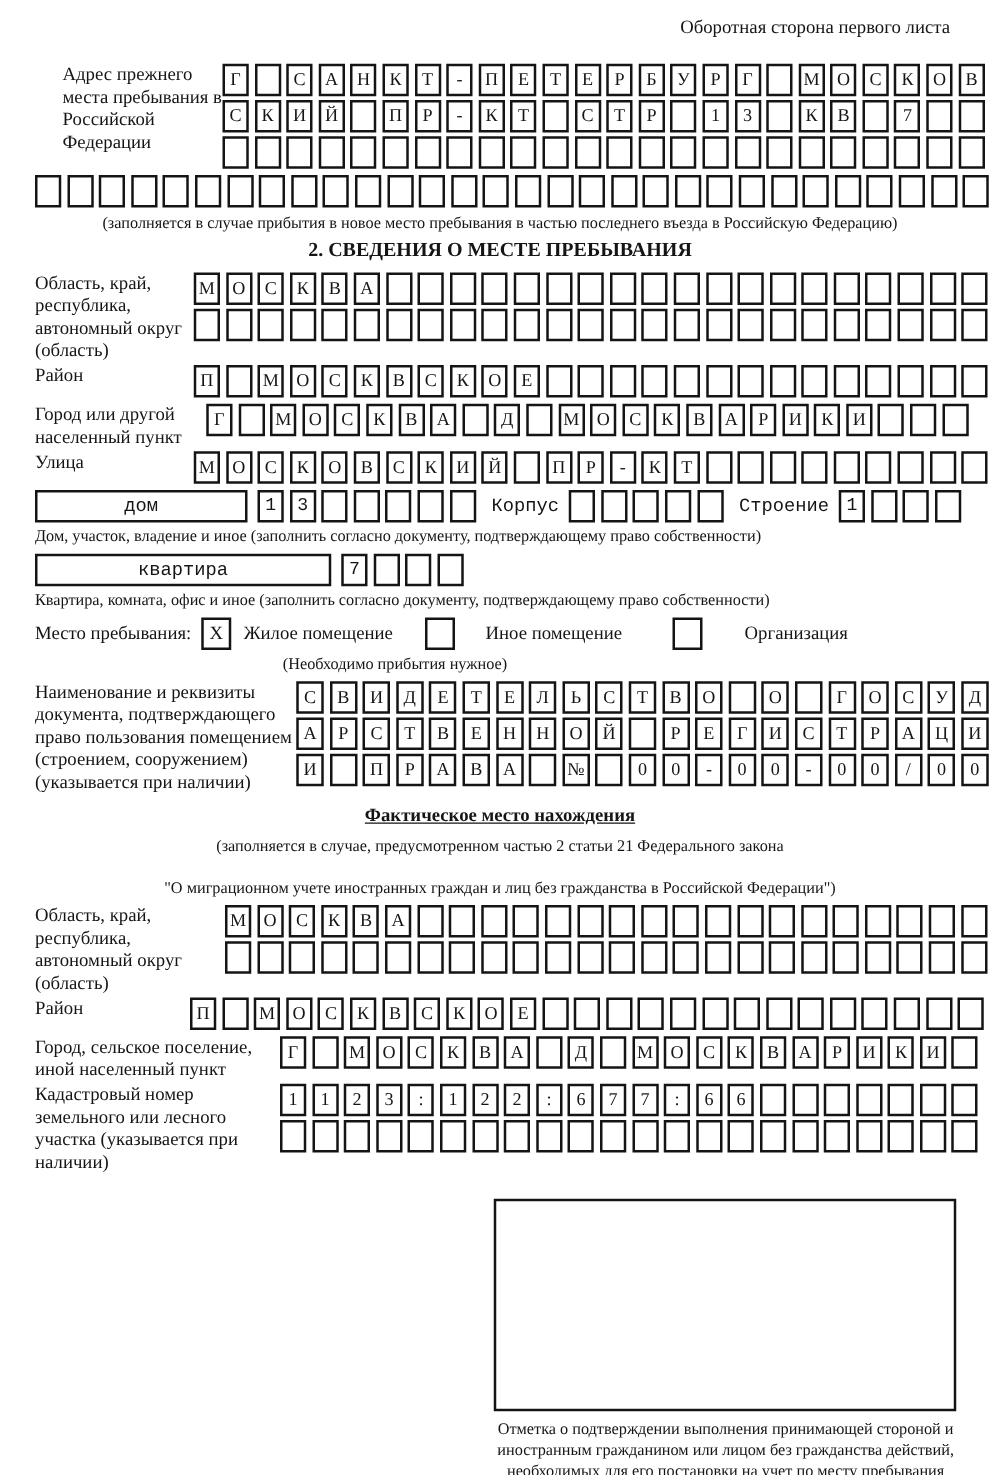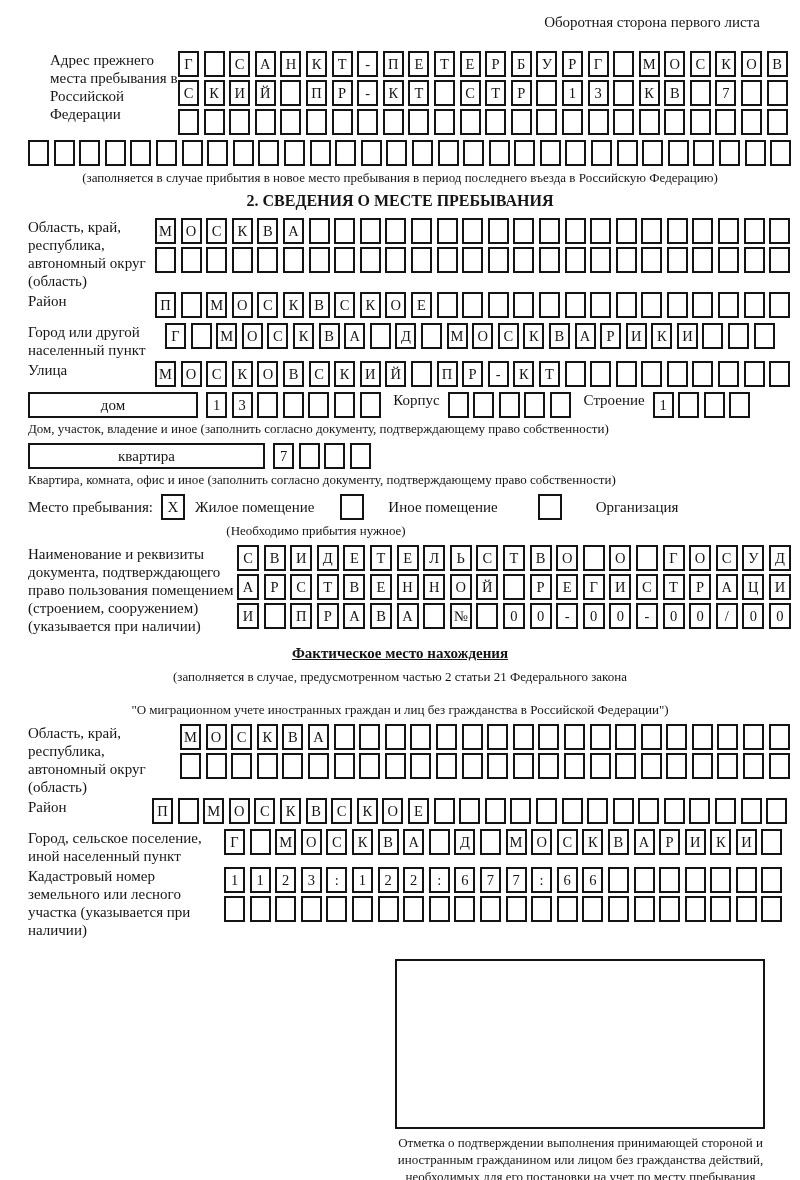--- a/index.html
+++ b/index.html
@@ -30,21 +30,21 @@
 
   .caption { font-size:13px; line-height:17px; margin:2px 0 6px 0; }
   .caption.center { text-align:center; margin-left:-22px; }
   .sec-title { text-align:center; font-weight:bold; font-size:16px; margin:6px 0 8px 0; padding-right:22px; }
   .sub-title { text-align:center; font-weight:bold; font-size:15px; margin:10px 0 6px 0; padding-right:22px;text-decoration:underline; }
 
   .widebox {
     display:inline-flex; justify-content:center; align-items:center;
     height:26px; border:2px solid #141414; font-size:15px;
   }
-  .hrow { display:flex; align-items:flex-start; margin-bottom:2px; }
+  .hrow { display:flex; align-items:center; margin-bottom:2px;font-family:Liberation Mono, monospace; }
   .hrow .lbl { font-size:15px; margin:0 8px; }
   .gap8 { width:8px; flex:none; }
 
   .stay { display:flex; align-items:center; font-size:15px; margin:6px 0 2px 0; }
   .chk {
     display:inline-flex; justify-content:center; align-items:center;
     width:24px; height:26px; border:2px solid #141414; font-size:15px; flex:none;
   }
   .stamp-wrap { margin-left:367px; width:372px; margin-top:20px; }
   .stamp-box { width:370px; height:170px; border:2px solid #141414; }
@@ -57,21 +57,21 @@
 
 <div class="field">
   <div class="flabel w150 indent">Адрес прежнего места пребывания в Российской Федерации</div>
   <div class="rows">
     <div class="cells"><span class="cell">Г</span><span class="cell"></span><span class="cell">С</span><span class="cell">А</span><span class="cell">Н</span><span class="cell">К</span><span class="cell">Т</span><span class="cell">-</span><span class="cell">П</span><span class="cell">Е</span><span class="cell">Т</span><span class="cell">Е</span><span class="cell">Р</span><span class="cell">Б</span><span class="cell">У</span><span class="cell">Р</span><span class="cell">Г</span><span class="cell"></span><span class="cell">М</span><span class="cell">О</span><span class="cell">С</span><span class="cell">К</span><span class="cell">О</span><span class="cell">В</span></div>
     <div class="cells"><span class="cell">С</span><span class="cell">К</span><span class="cell">И</span><span class="cell">Й</span><span class="cell"></span><span class="cell">П</span><span class="cell">Р</span><span class="cell">-</span><span class="cell">К</span><span class="cell">Т</span><span class="cell"></span><span class="cell">С</span><span class="cell">Т</span><span class="cell">Р</span><span class="cell"></span><span class="cell">1</span><span class="cell">3</span><span class="cell"></span><span class="cell">К</span><span class="cell">В</span><span class="cell"></span><span class="cell">7</span><span class="cell"></span><span class="cell"></span></div>
     <div class="cells"><span class="cell"></span><span class="cell"></span><span class="cell"></span><span class="cell"></span><span class="cell"></span><span class="cell"></span><span class="cell"></span><span class="cell"></span><span class="cell"></span><span class="cell"></span><span class="cell"></span><span class="cell"></span><span class="cell"></span><span class="cell"></span><span class="cell"></span><span class="cell"></span><span class="cell"></span><span class="cell"></span><span class="cell"></span><span class="cell"></span><span class="cell"></span><span class="cell"></span><span class="cell"></span><span class="cell"></span></div>
   </div>
 </div>
 <div class="cells"><span class="cell"></span><span class="cell"></span><span class="cell"></span><span class="cell"></span><span class="cell"></span><span class="cell"></span><span class="cell"></span><span class="cell"></span><span class="cell"></span><span class="cell"></span><span class="cell"></span><span class="cell"></span><span class="cell"></span><span class="cell"></span><span class="cell"></span><span class="cell"></span><span class="cell"></span><span class="cell"></span><span class="cell"></span><span class="cell"></span><span class="cell"></span><span class="cell"></span><span class="cell"></span><span class="cell"></span><span class="cell"></span><span class="cell"></span><span class="cell"></span><span class="cell"></span><span class="cell"></span><span class="cell"></span></div>
-<div class="caption center">(заполняется в случае прибытия в новое место пребывания в период последнего въезда в Российскую Федерацию)</div>
+<div class="caption center">(заполняется в случае прибытия в новое место пребывания в частью последнего въезда в Российскую Федерацию)</div>
 
 <div class="sec-title">2. СВЕДЕНИЯ О МЕСТЕ ПРЕБЫВАНИЯ</div>
 
 <div class="field">
   <div class="flabel w127">Область, край, республика, автономный округ (область)</div>
   <div class="rows">
     <div class="cells"><span class="cell">М</span><span class="cell">О</span><span class="cell">С</span><span class="cell">К</span><span class="cell">В</span><span class="cell">А</span><span class="cell"></span><span class="cell"></span><span class="cell"></span><span class="cell"></span><span class="cell"></span><span class="cell"></span><span class="cell"></span><span class="cell"></span><span class="cell"></span><span class="cell"></span><span class="cell"></span><span class="cell"></span><span class="cell"></span><span class="cell"></span><span class="cell"></span><span class="cell"></span><span class="cell"></span><span class="cell"></span><span class="cell"></span></div>
     <div class="cells"><span class="cell"></span><span class="cell"></span><span class="cell"></span><span class="cell"></span><span class="cell"></span><span class="cell"></span><span class="cell"></span><span class="cell"></span><span class="cell"></span><span class="cell"></span><span class="cell"></span><span class="cell"></span><span class="cell"></span><span class="cell"></span><span class="cell"></span><span class="cell"></span><span class="cell"></span><span class="cell"></span><span class="cell"></span><span class="cell"></span><span class="cell"></span><span class="cell"></span><span class="cell"></span><span class="cell"></span><span class="cell"></span></div>
   </div>
 </div>

